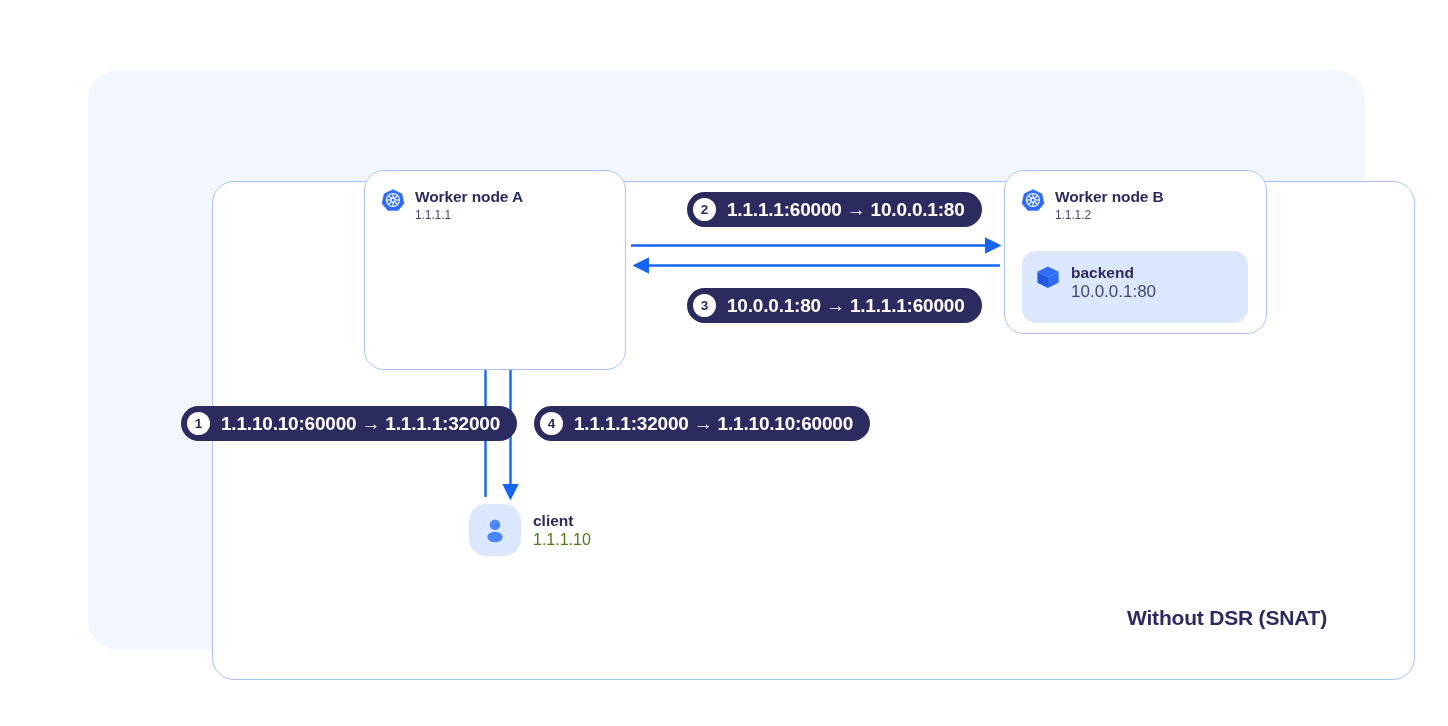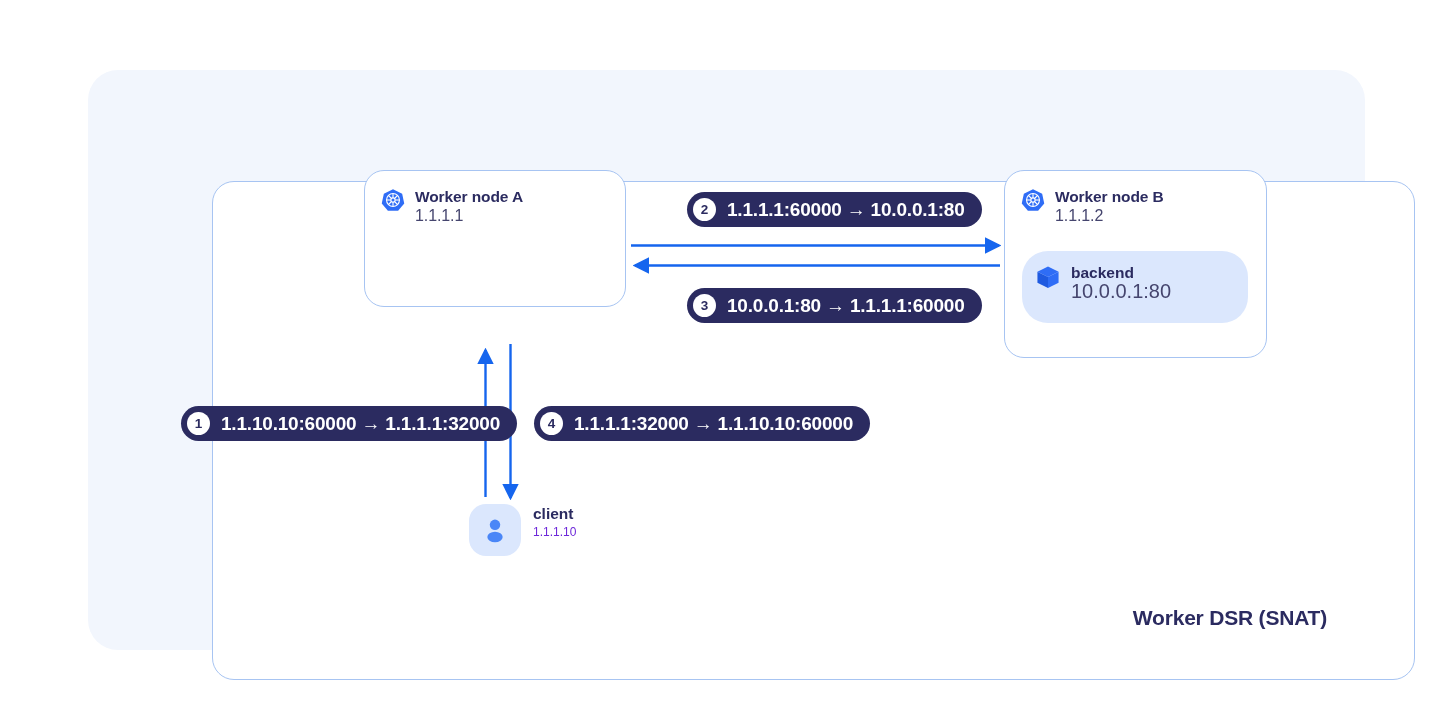--- a/index.html
+++ b/index.html
@@ -2,49 +2,49 @@
 <html><head>
 <meta charset="utf-8">
 <style>
   html,body{margin:0;padding:0;background:#ffffff;}
   body{width:1448px;height:726px;font-family:"Liberation Sans",sans-serif;position:relative;overflow:hidden;}
 
   .outer-panel{position:absolute;left:88px;top:70px;width:1277px;height:580px;background:#f2f6fd;border-radius:30px;}
   .inner-panel{position:absolute;left:124px;top:111px;width:1203px;height:499px;background:#ffffff;border:1.3px solid #a7c4f2;border-radius:22px;box-sizing:border-box;}
 
   .node-box{position:absolute;background:#ffffff;border:1.3px solid #a7c4f2;border-radius:20px;box-sizing:border-box;}
-  #node-a{left:364px;top:170px;width:262px;height:137px;}
-  #node-b{left:1004px;top:170px;width:263px;height:188px;}
+  #node-a{left:364px;top:170px;width:262px;height:200px;}
+  #node-b{left:1004px;top:170px;width:263px;height:164px;}
 
   .node-head{position:absolute;left:16px;top:16px;display:flex;align-items:flex-start;gap:10px;}
   .node-title{font-size:15.5px;font-weight:bold;color:#2b2b60;line-height:19px;letter-spacing:-0.1px;}
-  .node-ip{font-size:16px;color:#45456e;line-height:19px;letter-spacing:-0.1px;}
+  .node-ip{font-size:12px;color:#45456e;line-height:19px;letter-spacing:-0.1px;}
 
   .k8s-ico{width:24px;height:24px;flex:0 0 24px;margin-top:1px;}
   .cube-ico{width:26px;height:26px;flex:0 0 26px;margin-top:1px;}
 
-  .pod-box{position:absolute;left:17px;top:80px;width:226px;height:72px;background:#dbe7fd;border-radius:26px;}
+  .pod-box{position:absolute;left:17px;top:80px;width:226px;height:72px;background:#dbe7fd;border-radius:14px;}
   .pod-inner{position:absolute;left:13px;top:12px;display:flex;align-items:flex-start;gap:10px;}
   .pod-title{font-size:15.5px;font-weight:bold;color:#2b2b60;line-height:19px;}
-  .pod-ip{font-size:20px;color:#45456e;line-height:19px;}
+  .pod-ip{font-size:17px;color:#45456e;line-height:19px;}
 
   .badge{position:absolute;height:35px;background:#2b2b60;border-radius:18px;display:flex;align-items:center;padding:0 17px 0 6px;box-sizing:border-box;}
   .badge-num{width:23px;height:23px;border-radius:50%;background:#ffffff;color:#2b2b60;font-size:13.5px;font-weight:bold;display:flex;align-items:center;justify-content:center;flex:0 0 23px;}
   .badge-text{color:#ffffff;font-size:19px;font-weight:bold;margin-left:11px;white-space:nowrap;letter-spacing:-0.2px;}
   #badge-2{left:687px;top:192px;}
   #badge-3{left:687px;top:288px;}
   #badge-1{left:181px;top:406px;}
   #badge-4{left:534px;top:406px;}
 
   .arrows{position:absolute;left:0;top:0;width:1448px;height:726px;pointer-events:none;}
 
-  .client-group{position:absolute;left:469px;top:504px;display:flex;align-items:flex-start;gap:12px;}
+  .client-group{position:absolute;left:469px;top:504px;display:flex;align-items:center;gap:12px;}
   .client-ico-wrap{width:52px;height:52px;border-radius:17px;background:#dbe7fd;display:flex;align-items:center;justify-content:center;flex:0 0 52px;}
   .client-title{font-size:15.5px;font-weight:bold;color:#2b2b60;line-height:19px;}
-  .client-ip{font-size:12px;color:#6d28d9;line-height:19px;}
+  .client-ip{font-size:16px;color:#4d7c0f;line-height:19px;}
 
   .diagram-title{position:absolute;right:40px;bottom:22px;font-size:21px;font-weight:bold;color:#2b2b60;letter-spacing:-0.2px;}
 </style>
 </head>
 <body>
 
 <div class="outer-panel">
   <div class="inner-panel"></div>
 </div>
 
@@ -156,13 +156,13 @@
       <circle cx="16" cy="10.5" r="5.6" fill="#4a86f7"></circle>
       <ellipse cx="16" cy="23.5" rx="8.2" ry="5.6" fill="#4a86f7"></ellipse>
     </svg>
   </div>
   <div>
     <div class="client-title">client</div>
     <div class="client-ip">1.1.1.10</div>
   </div>
 </div>
 
-<div class="diagram-title" style="right:121px;bottom:96px;">Worker DSR (SNAT)</div>
+<div class="diagram-title" style="right:121px;bottom:96px;">Without DSR (SNAT)</div>
 
 </body></html>

